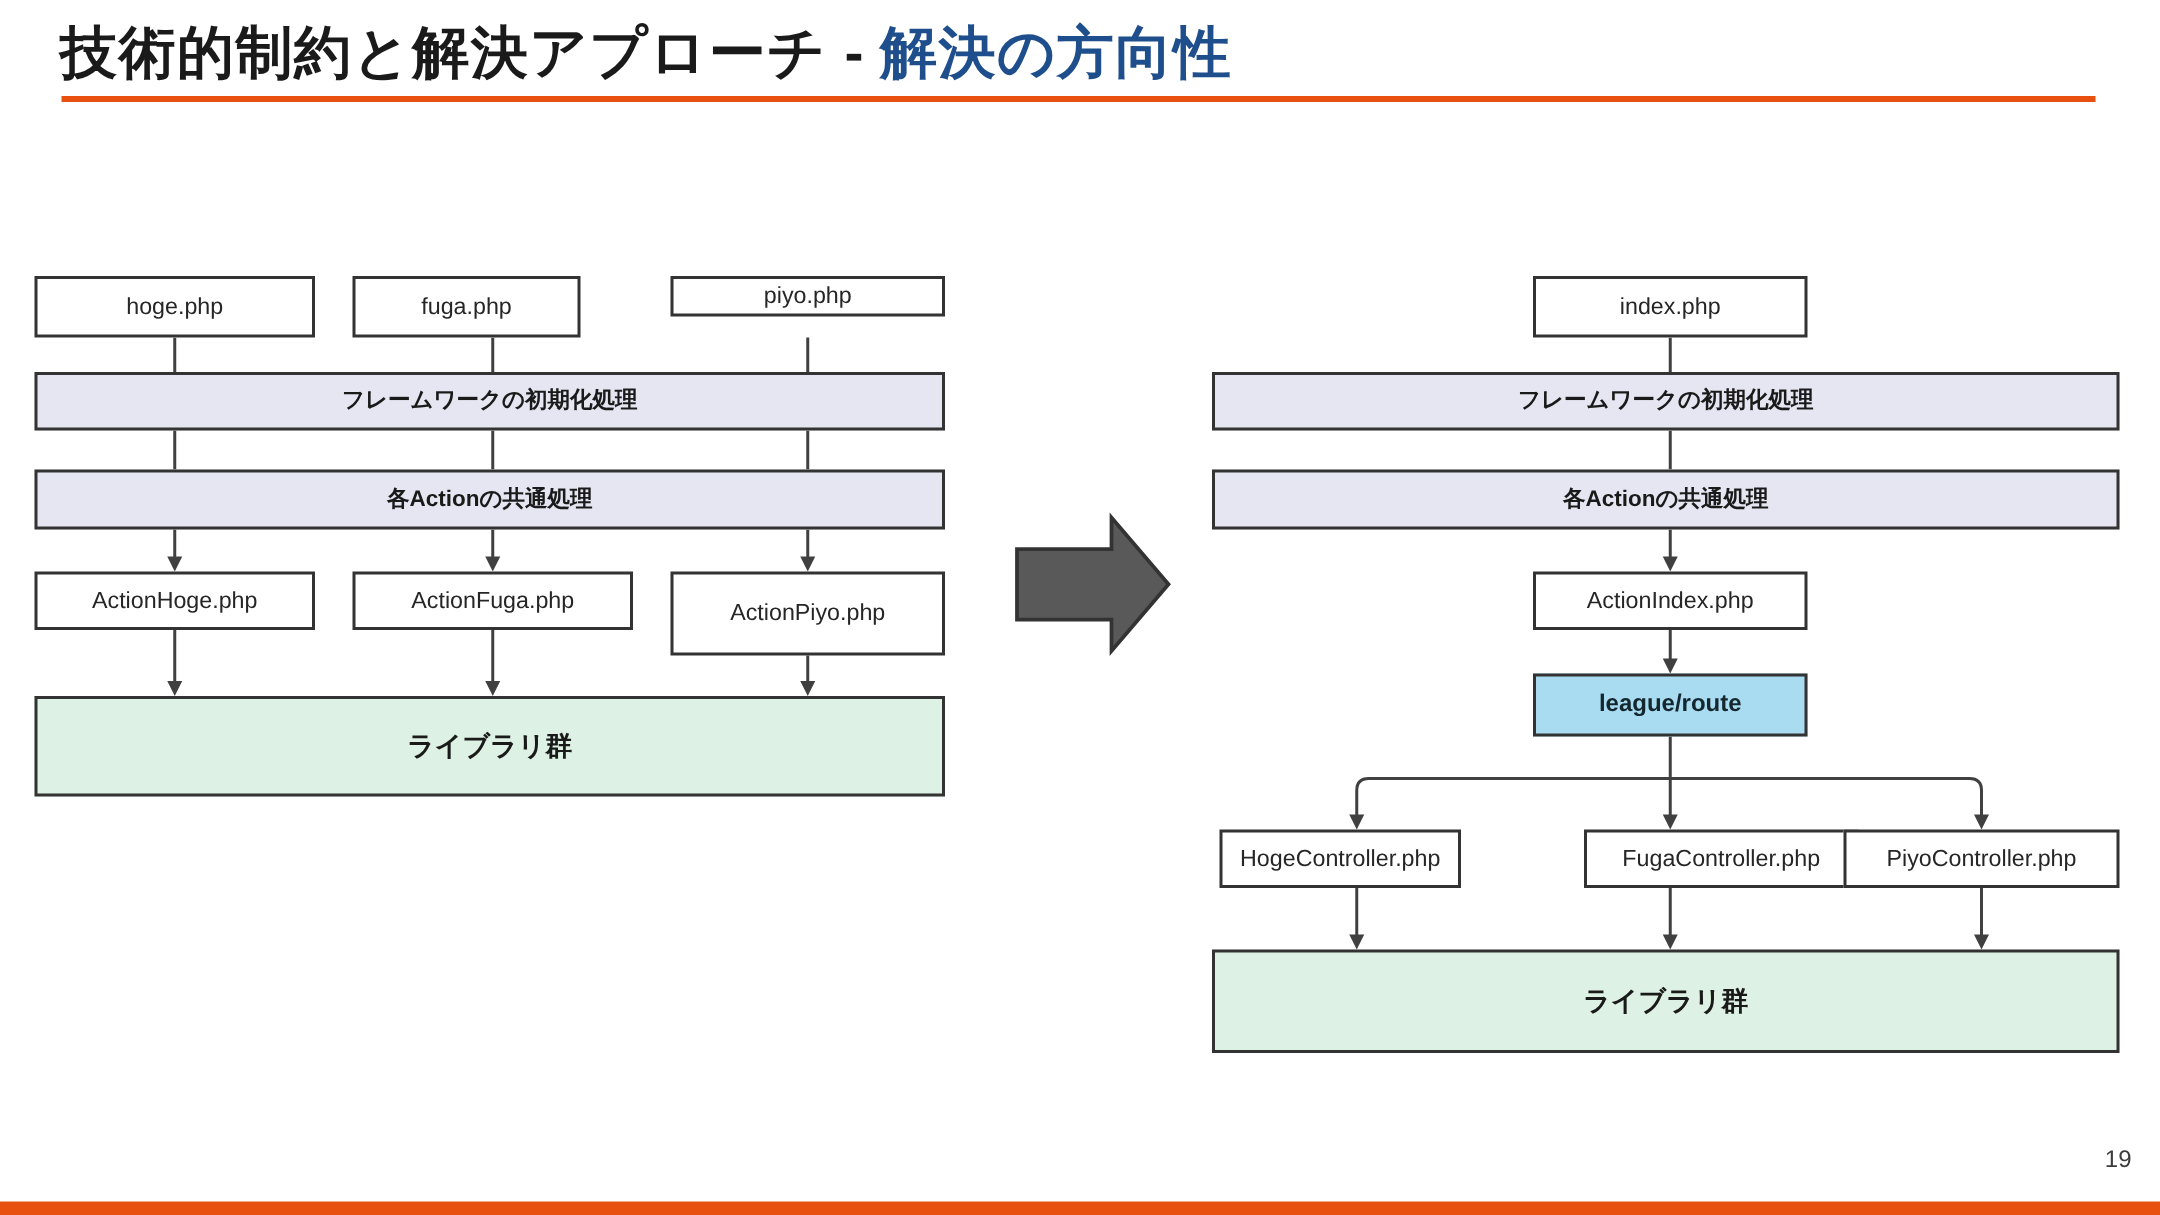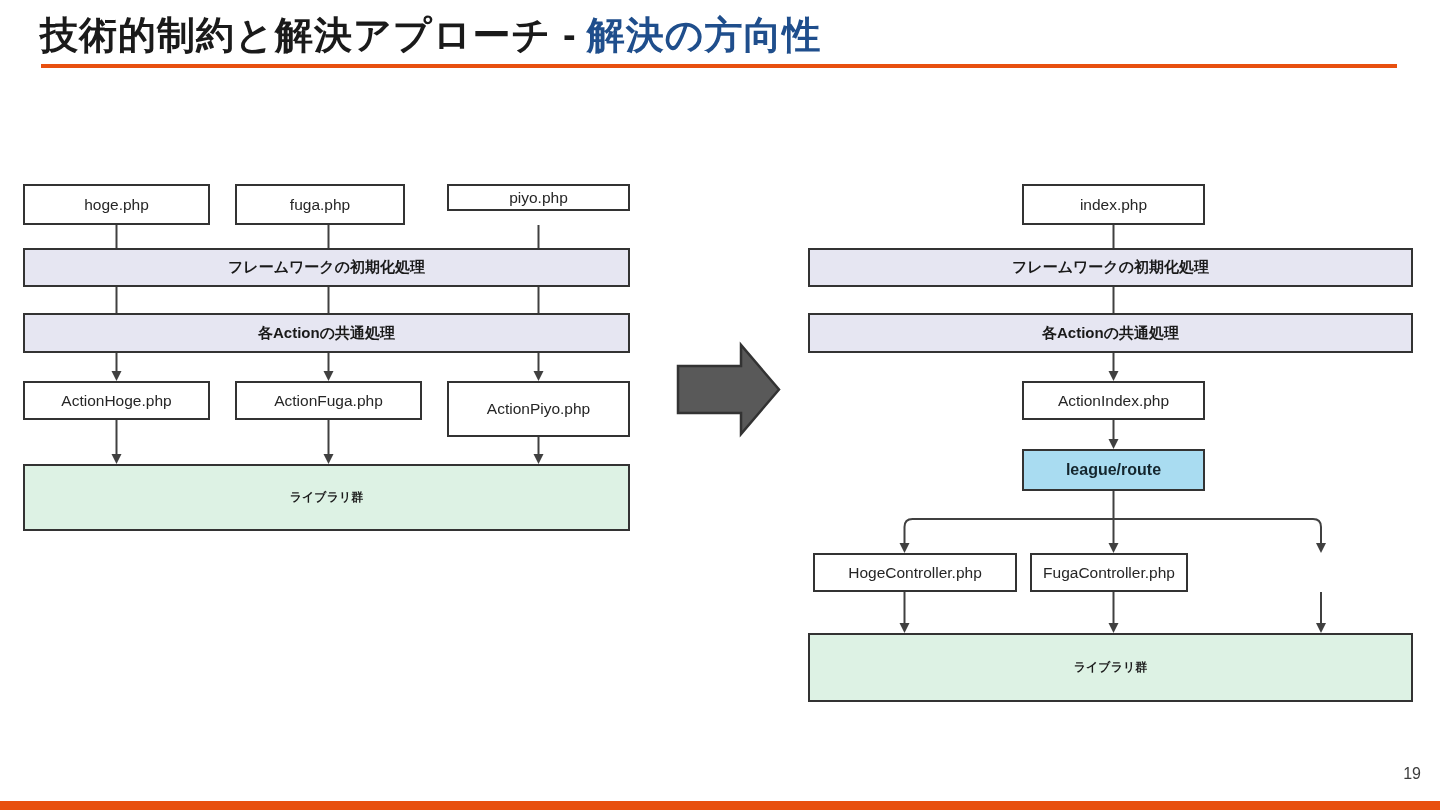--- a/index.html
+++ b/index.html
@@ -19,21 +19,21 @@
   .connector-layer{position:absolute;left:0;top:0;width:1440px;height:810px;pointer-events:none;}
   .cline{stroke:var(--connector,#404040);stroke-width:2;fill:none;}
   .ahead{fill:var(--connector,#404040);stroke:none;}
   .blockarrow{fill:var(--arrow-fill,#595959);stroke:var(--border-dark,#333333);stroke-width:2.5;stroke-linejoin:miter;}
   .node{
     position:absolute;box-sizing:border-box;border:2px solid var(--border-dark,#333333);
     background:#ffffff;display:flex;align-items:center;justify-content:center;
     font-size:15.5px;color:#262626;text-align:center;line-height:1.1;
   }
   .band{background:var(--band-fill,#e6e6f2);font-weight:700;color:#1a1a1a;font-size:15px;text-align:center;}
-  .libs{background:var(--libs-fill,#ddf2e4);font-weight:700;color:#1a1a1a;font-size:12px;}
+  .libs{background:var(--libs-fill,#ddf2e4);font-weight:700;color:#1a1a1a;font-size:18px;}
   .router{background:var(--router-fill,#a9dcf1);font-weight:700;color:#14262e;font-size:16px;}
   .page-number{
     position:absolute;right:19px;top:765px;font-size:16px;color:#3d3d3d;
   }
   .footer-bar{
     position:absolute;left:0;bottom:0;width:100%;height:9px;
     background:var(--accent-orange,#e8500f);
   }
 </style>
 </head>
@@ -88,42 +88,43 @@
 
     <line class="cline" x1="904.5" y1="592" x2="904.5" y2="624"></line>
     <polygon class="ahead" points="899.5,623 909.5,623 904.5,633"></polygon>
     <line class="cline" x1="1113.5" y1="592" x2="1113.5" y2="624"></line>
     <polygon class="ahead" points="1108.5,623 1118.5,623 1113.5,633"></polygon>
     <line class="cline" x1="1321" y1="592" x2="1321" y2="624"></line>
     <polygon class="ahead" points="1316,623 1326,623 1321,633"></polygon>
   </svg>
 
   <div class="node" style="left:23px;top:184px;width:187px;height:41px">hoge.php</div>
-  <div class="node" style="left:235px;top:184px;width:170px;height:41px">fuga.php</div>
+  <div class="node" style="left:235px;top:184px;width:152px;height:41px">fuga.php</div>
   <div class="node" style="left:447px;top:184px;width:183px;height:27px">piyo.php</div>
 
   <div class="node band" style="left:23px;top:248px;width:607px;height:39px">フレームワークの初期化処理</div>
   <div class="node band" style="left:23px;top:313px;width:607px;height:40px">各Actionの共通処理</div>
 
   <div class="node" style="left:23px;top:381px;width:187px;height:39px">ActionHoge.php</div>
   <div class="node" style="left:235px;top:381px;width:187px;height:39px">ActionFuga.php</div>
   <div class="node" style="left:447px;top:381px;width:183px;height:56px">ActionPiyo.php</div>
 
   <div class="node libs" style="left:23px;top:464px;width:607px;height:67px">ライブラリ群</div>
 
   <div class="node" style="left:1022px;top:184px;width:183px;height:41px">index.php</div>
 
   <div class="node band" style="left:808px;top:248px;width:605px;height:39px">フレームワークの初期化処理</div>
   <div class="node band" style="left:808px;top:313px;width:605px;height:40px">各Actionの共通処理</div>
 
   <div class="node" style="left:1022px;top:381px;width:183px;height:39px">ActionIndex.php</div>
 
   <div class="node router" style="left:1022px;top:449px;width:183px;height:42px">league/route</div>
 
-  <div class="node" style="left:813px;top:553px;width:204px;height:39px">HogeController.php</div>
-  <div class="node" style="left:1030px;top:553px;width:158px;height:39px">FugaController.php</div>
+  <div class="node" style="left:813px;top:553px;width:161px;height:39px">HogeController.php</div>
+  <div class="node" style="left:1056px;top:553px;width:183px;height:39px">FugaController.php</div>
+  <div class="node" style="left:1229px;top:553px;width:184px;height:39px">PiyoController.php</div>
 
   <div class="node libs" style="left:808px;top:633px;width:605px;height:69px">ライブラリ群</div>
 
   <div class="page-number">19</div>
   <div class="footer-bar"></div>
 
 </div>
 
 </body></html>

